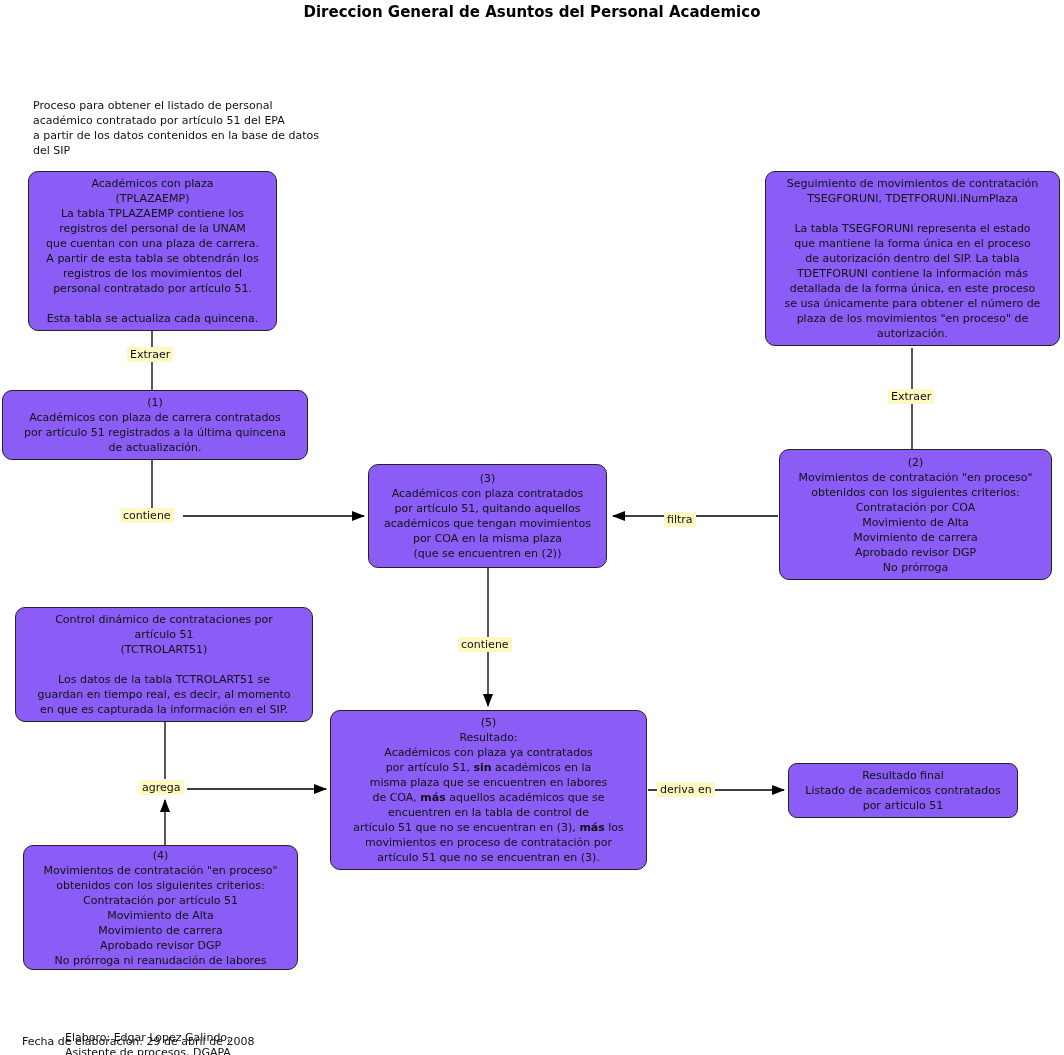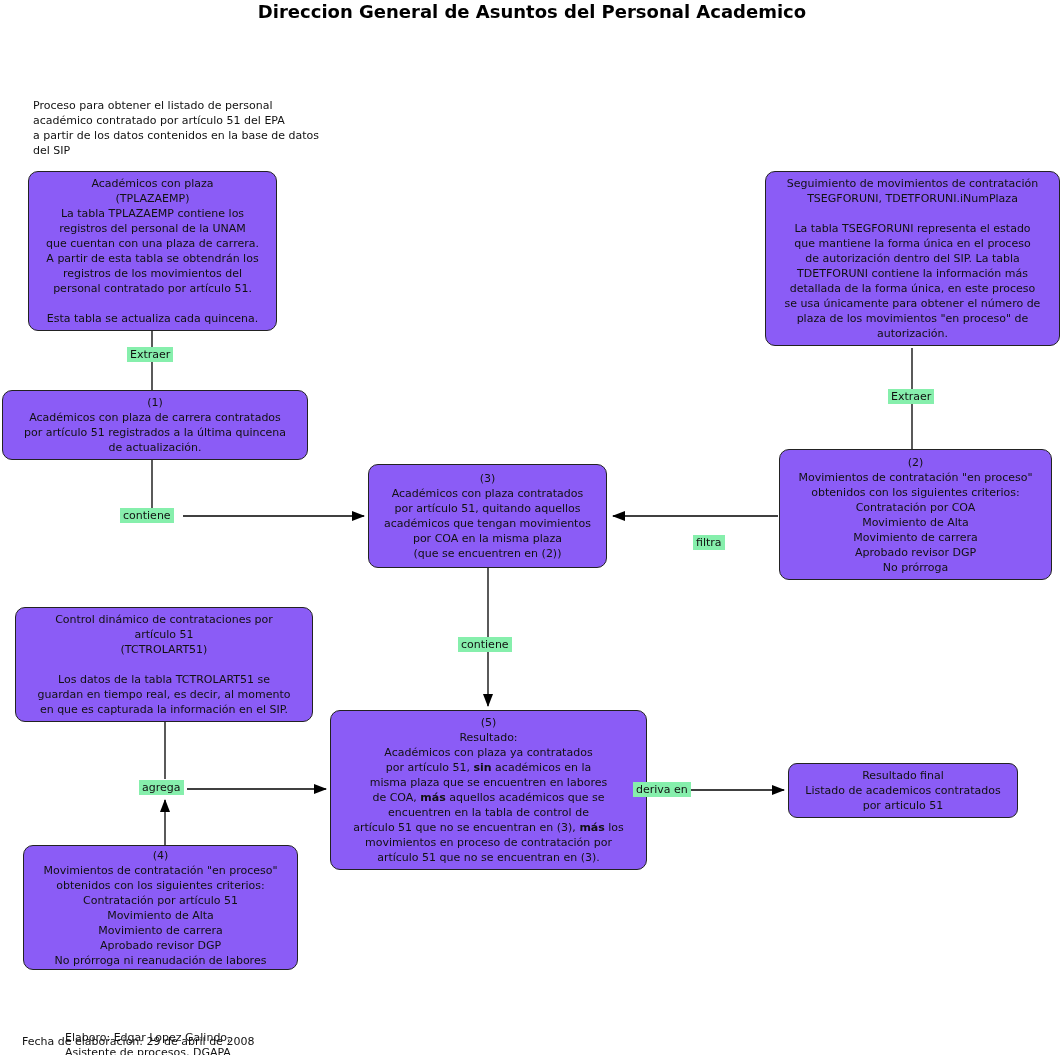--- a/index.html
+++ b/index.html
@@ -2,34 +2,34 @@
 <html><head>
 <meta charset="utf-8">
 <style>
   html,body{margin:0;padding:0;background:#fff;}
   #page{
     position:relative;width:1064px;height:1055px;background:#ffffff;overflow:hidden;
     font-family:"DejaVu Sans","Liberation Sans",sans-serif;font-size:11px;line-height:15px;color:#111;
   }
   #title{
     position:absolute;top:3px;left:0;right:0;text-align:center;
-    font-size:18px;line-height:18px;font-weight:bold;color:#000;
+    font-size:15px;line-height:18px;font-weight:bold;color:#000;
   }
   .freetext{position:absolute;white-space:pre-line;}
   .box{
     position:absolute;background:#8b5cf6;border:1.5px solid #222;border-radius:10px;
     display:flex;align-items:center;justify-content:center;text-align:center;
     box-sizing:border-box;
   }
   .box-text{white-space:pre-line;width:100%;}
   .b{font-weight:bold;}
   svg.arrows{position:absolute;left:0;top:0;z-index:1;}
   .box{z-index:2;}
   .linelabel{
-    position:absolute;z-index:3;background:#86efac;padding:0 3px;white-space:nowrap;
+    position:absolute;z-index:3;background:#fef9c3;padding:0 3px;white-space:nowrap;
   }
 </style>
 </head>
 <body>
 
 <div id="page">
 
   <div id="title">Direccion General de Asuntos del Personal Academico</div>
 
   <div class="freetext" style="left:33px;top:98px;">Proceso para obtener el listado de personal
@@ -147,22 +147,22 @@
 
   <div class="box" style="left:788px;top:763px;width:230px;height:55px;border-radius:9px;">
     <div class="box-text">Resultado final
 Listado de  academicos contratados
 por articulo 51</div>
   </div>
 
   <div class="linelabel" style="left:127px;top:347px;">Extraer</div>
   <div class="linelabel" style="left:120px;top:508px;">contiene</div>
   <div class="linelabel" style="left:888px;top:389px;">Extraer</div>
-  <div class="linelabel" style="left:664px;top:535px;margin-left:29px;">filtra</div>
+  <div class="linelabel" style="left:664px;top:512px;">filtra</div>
   <div class="linelabel" style="left:458px;top:637px;">contiene</div>
   <div class="linelabel" style="left:139px;top:780px;">agrega</div>
-  <div class="linelabel" style="left:633px;top:782px;">deriva en</div>
+  <div class="linelabel" style="left:657px;top:782px;">deriva en</div>
 
   <div class="freetext" style="left:28px;top:1030px;margin-left:37px;">Elaboro: Edgar Lopez Galindo,
 Asistente de procesos, DGAPA</div>
   <div class="freetext" style="left:22px;top:1034px;">Fecha de elaboracion: 29 de abril de 2008</div>
 
 </div>
 
 </body></html>

